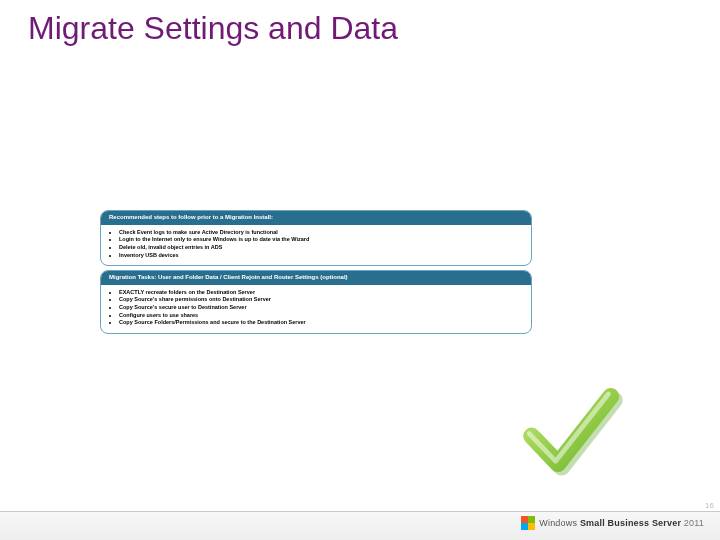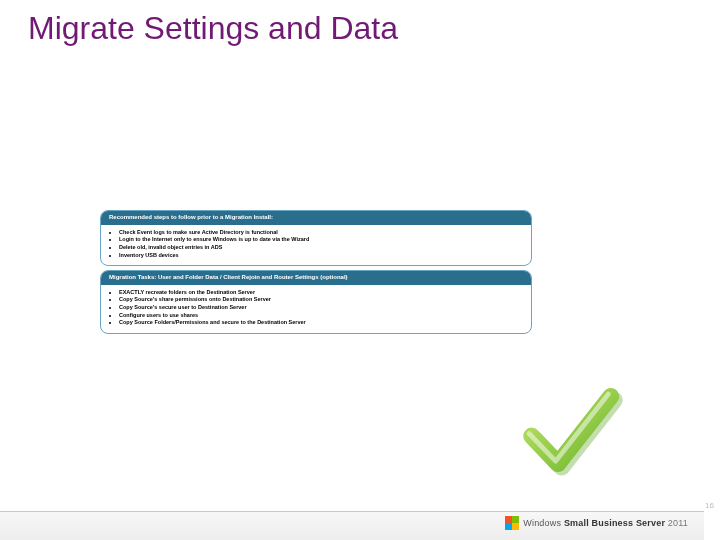--- a/index.html
+++ b/index.html
@@ -57,21 +57,21 @@
     position: absolute;
     right: 90px;
     bottom: 50px;
     width: 120px;
     height: 120px;
   }
   .footer {
     position: absolute;
     bottom: 0;
     left: 0;
-    right: 16px;
+    right: 0;
     height: 28px;
     border-top: 1px solid #c9c9c9;
     background: linear-gradient(#f7f7f7, #ededed);
     text-align: right;
   }
   .brand {
     position: absolute;
     right: 16px;
     top: 4px;
     display: flex;

